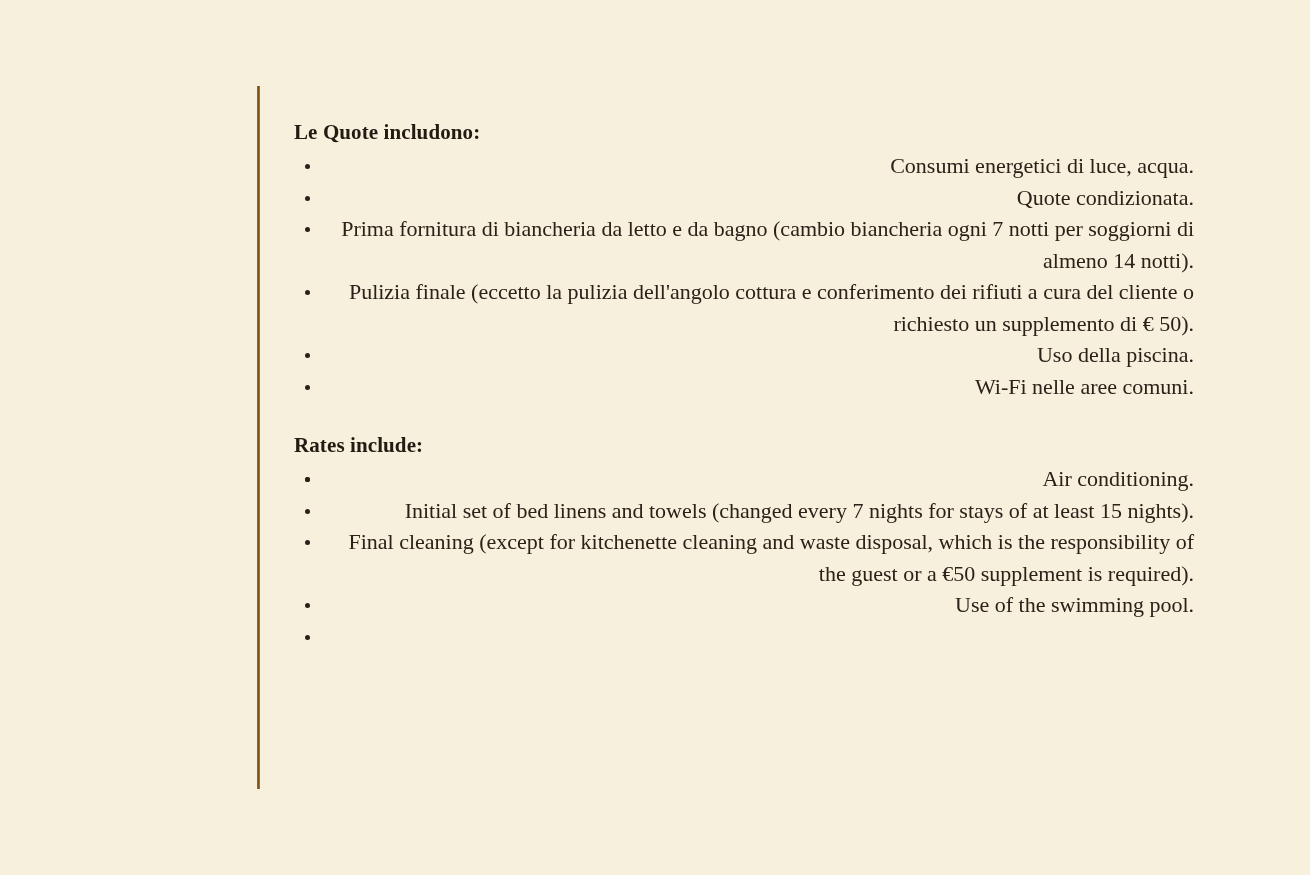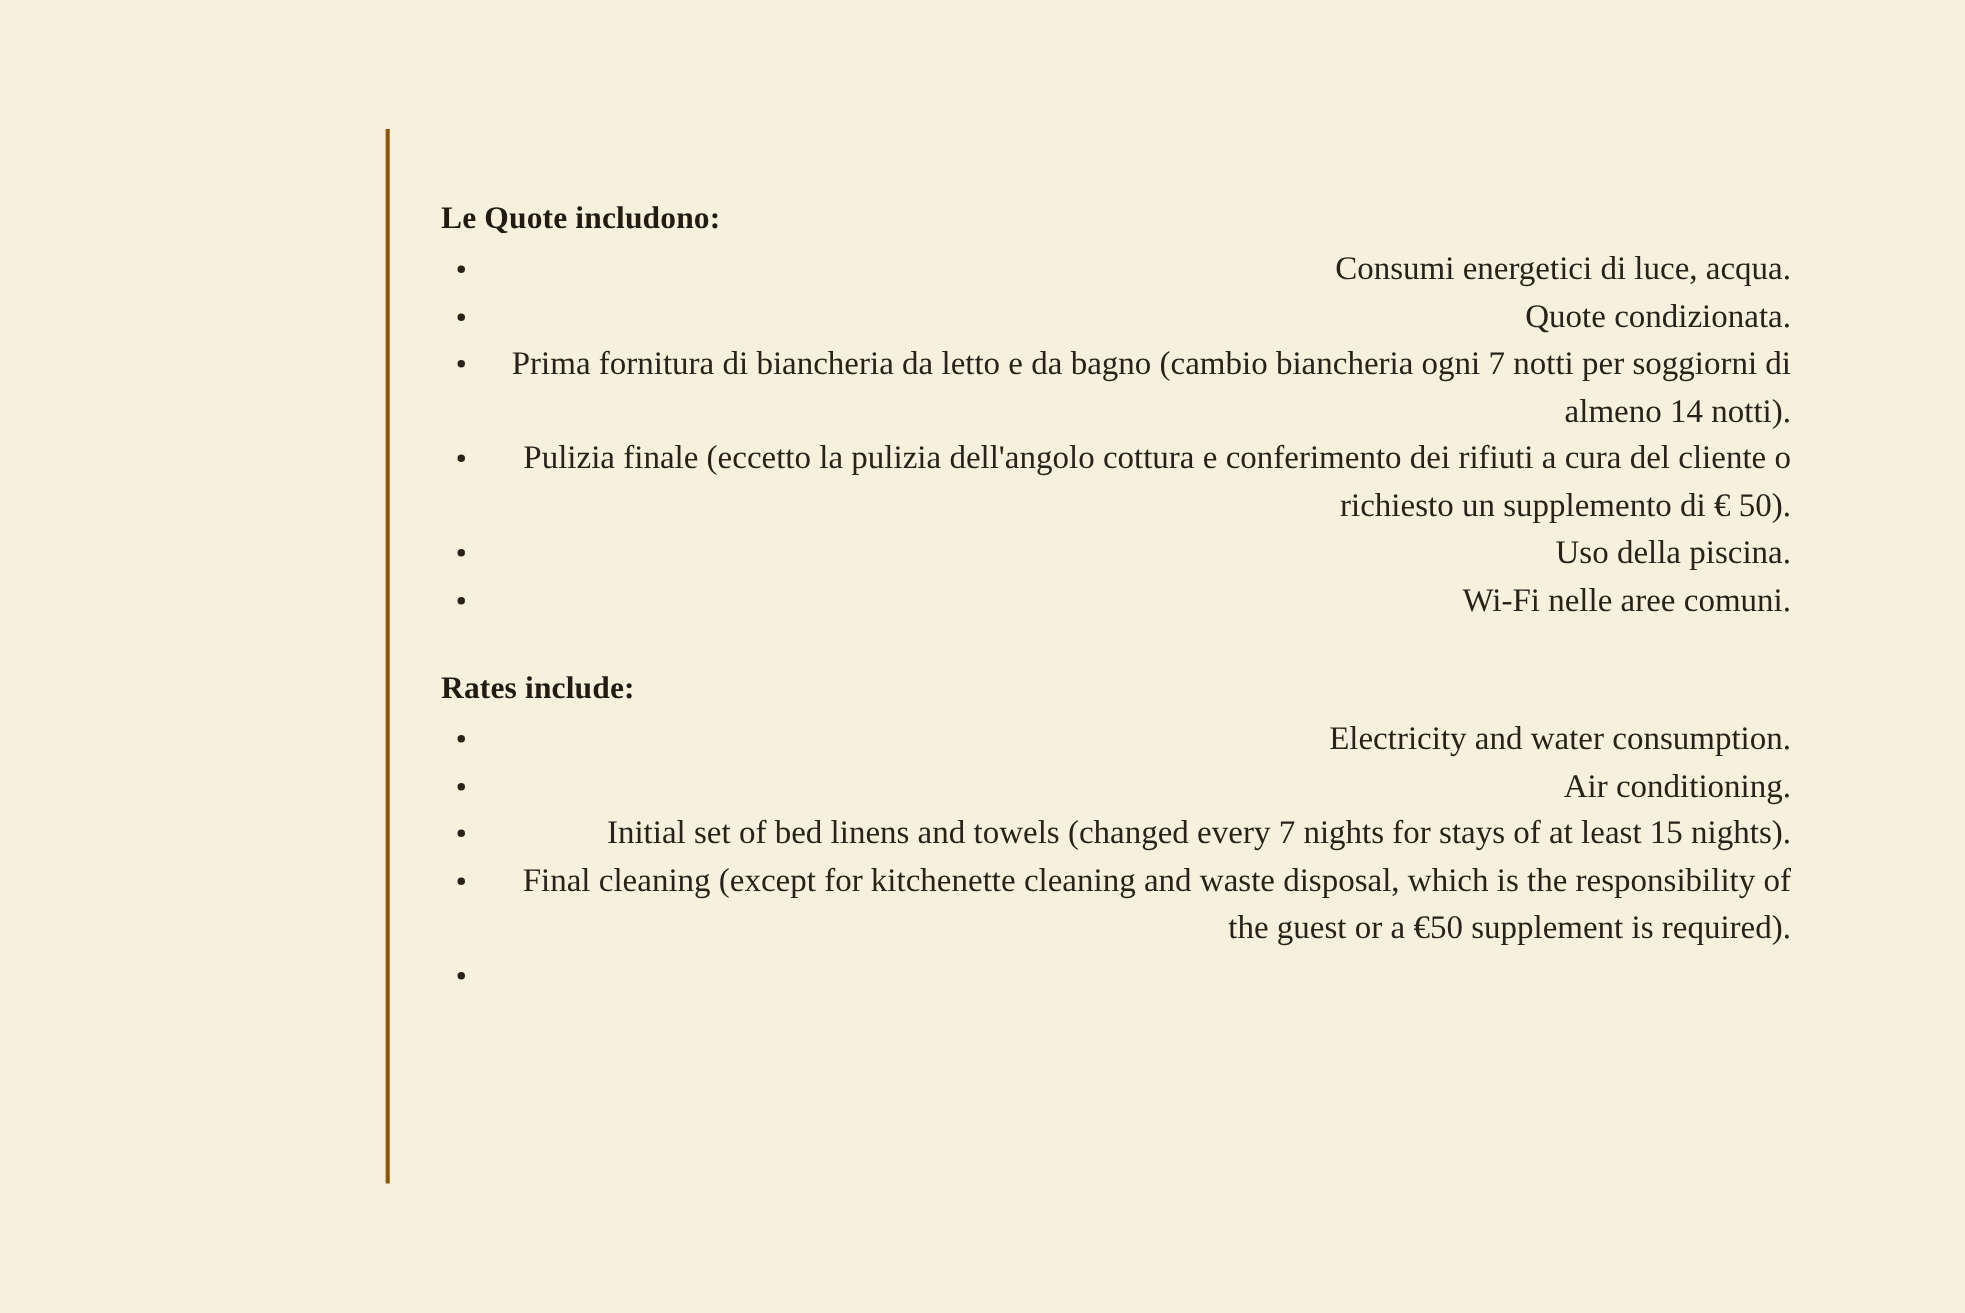--- a/index.html
+++ b/index.html
@@ -33,21 +33,21 @@
       #a97425 0%,
       #7d4f12 45%,
       #8a5a16 75%,
       #c49a58 100%
     );
   }
 
   .content {
     position: absolute;
     left: 294px;
-    top: 130px;
+    top: 117px;
     width: 900px;
   }
 
   .section {
     margin: 0;
   }
 
   .section + .section {
     margin-top: 28px;
   }
@@ -124,34 +124,37 @@
           <span>Wi-Fi nelle aree comuni.</span>
         </li>
       </ul>
     </div>
 
     <div class="section">
       <div class="section-heading">Rates include:</div>
       <ul class="bullet-list">
         <li class="bullet-item">
           <span class="bullet-dot"></span>
-          <span>Electricity and water consumption.</span>
         </li>
         <li class="bullet-item">
           <span class="bullet-dot"></span>
           <span>Air conditioning.</span>
         </li>
         <li class="bullet-item">
           <span class="bullet-dot"></span>
           <span>Initial set of bed linens and towels (changed every 7 nights for stays of at least 15 nights).</span>
         </li>
         <li class="bullet-item">
           <span class="bullet-dot"></span>
           <span>Final cleaning (except for kitchenette cleaning and waste disposal, which is the responsibility of the guest or a €50 supplement is required).</span>
         </li>
         <li class="bullet-item">
           <span class="bullet-dot"></span>
+          <span>Use of the swimming pool.</span>
+        </li>
+        <li class="bullet-item">
+          <span class="bullet-dot"></span>
         </li>
       </ul>
     </div>
 
   </div>
 </div>
 
 </body></html>

